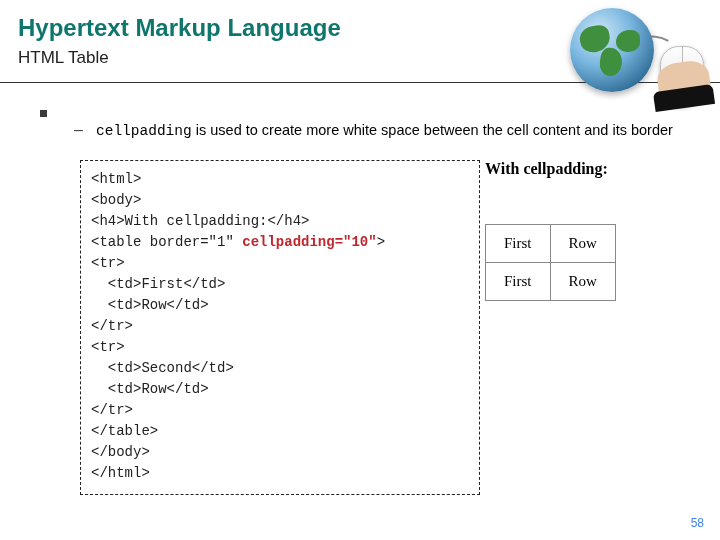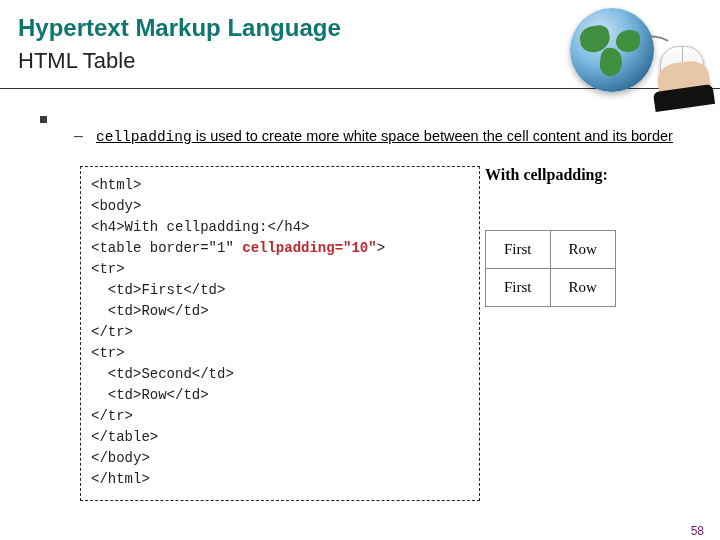--- a/index.html
+++ b/index.html
@@ -16,21 +16,21 @@
   .header {
     padding: 14px 18px 6px 18px;
   }
   .title {
     font-size: 24px;
     font-weight: bold;
     color: #0f766e;
     margin: 0 0 2px 0;
   }
   .subtitle {
-    font-size: 22px;
+    font-size: 17px;
     font-weight: normal;
     color: #222;
     margin: 6px 0 8px 0;
   }
   .hr {
     height: 1px;
     background: #333;
     margin: 0;
   }
   .globe-wrap {
@@ -121,21 +121,20 @@
   .bullet-text .mono { font-family: "Courier New", monospace; font-weight: bold; }
   .sub-row {
     display: flex;
     gap: 10px;
     margin: 2px 0 0 34px;
   }
   .dash { flex:none; width:12px; color:#444; }
   .sub-text {
     font-size: 14.5px;
     line-height: 1.35;
-    text-decoration: underline;
   }
   .sub-text .mono { font-family: "Courier New", monospace; }
 
   .main-row {
     display: flex;
     gap: 5px;
     margin: 18px 0 0 40px;
   }
   .code-box {
     flex: none;
@@ -165,23 +164,23 @@
     font-size: 15px;
     margin-top: 46px;
   }
   table.demo td {
     border: 1px solid #888;
     padding: 10px 18px;
   }
   .pagenum {
     position: absolute;
     right: 16px;
-    bottom: 2px;
+    bottom: 10px;
     font-size: 12px;
-    color: #701a75;
+    color: #3b82f6;
   }
 </style>
 </head>
 <body>
 
 <div class="globe-wrap">
   <div class="cable"></div>
   <div class="globe">
       <div class="land1"></div>
       <div class="land2"></div>

